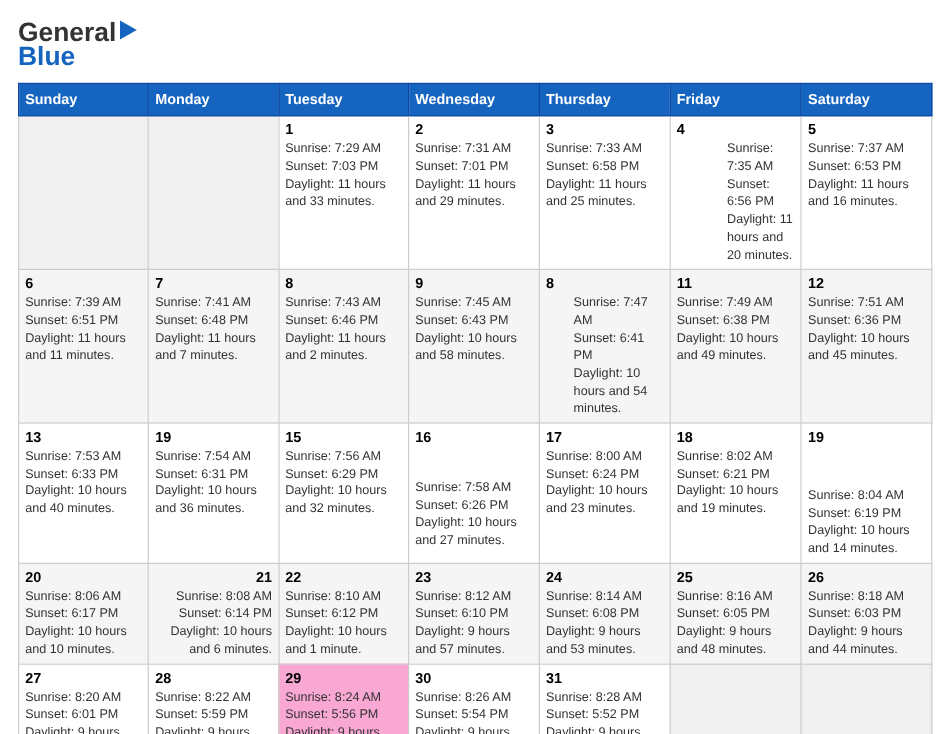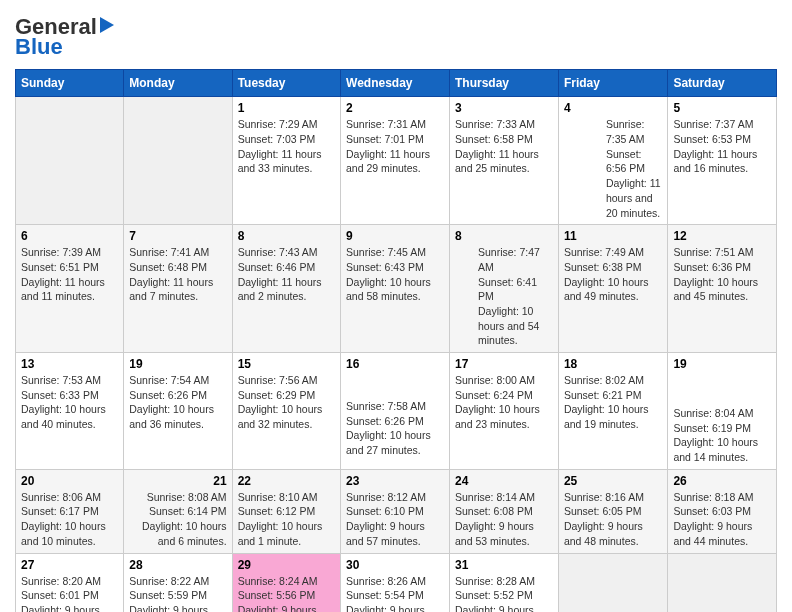--- a/index.html
+++ b/index.html
@@ -208,21 +208,21 @@
       <tr>
         <td style="background: rgb(255, 255, 255);">
           <span class="day-num">13</span>
           <div class="day-info" style="white-space: pre-line;">Sunrise: 7:53 AM
 Sunset: 6:33 PM
 Daylight: 10 hours and 40 minutes.</div>
         </td>
         <td style="background: rgb(255, 255, 255);">
           <span class="day-num">19</span>
           <div class="day-info" style="white-space: pre-line;">Sunrise: 7:54 AM
-Sunset: 6:26 PM
+Sunset: 6:31 PM
 Daylight: 10 hours and 36 minutes.</div>
         </td>
         <td style="background: rgb(255, 255, 255);">
           <span class="day-num">15</span>
           <div class="day-info" style="white-space: pre-line;">Sunrise: 7:56 AM
 Sunset: 6:29 PM
 Daylight: 10 hours and 32 minutes.</div>
         </td>
         <td style="background: rgb(255, 255, 255);">
           <span class="day-num">16</span>

